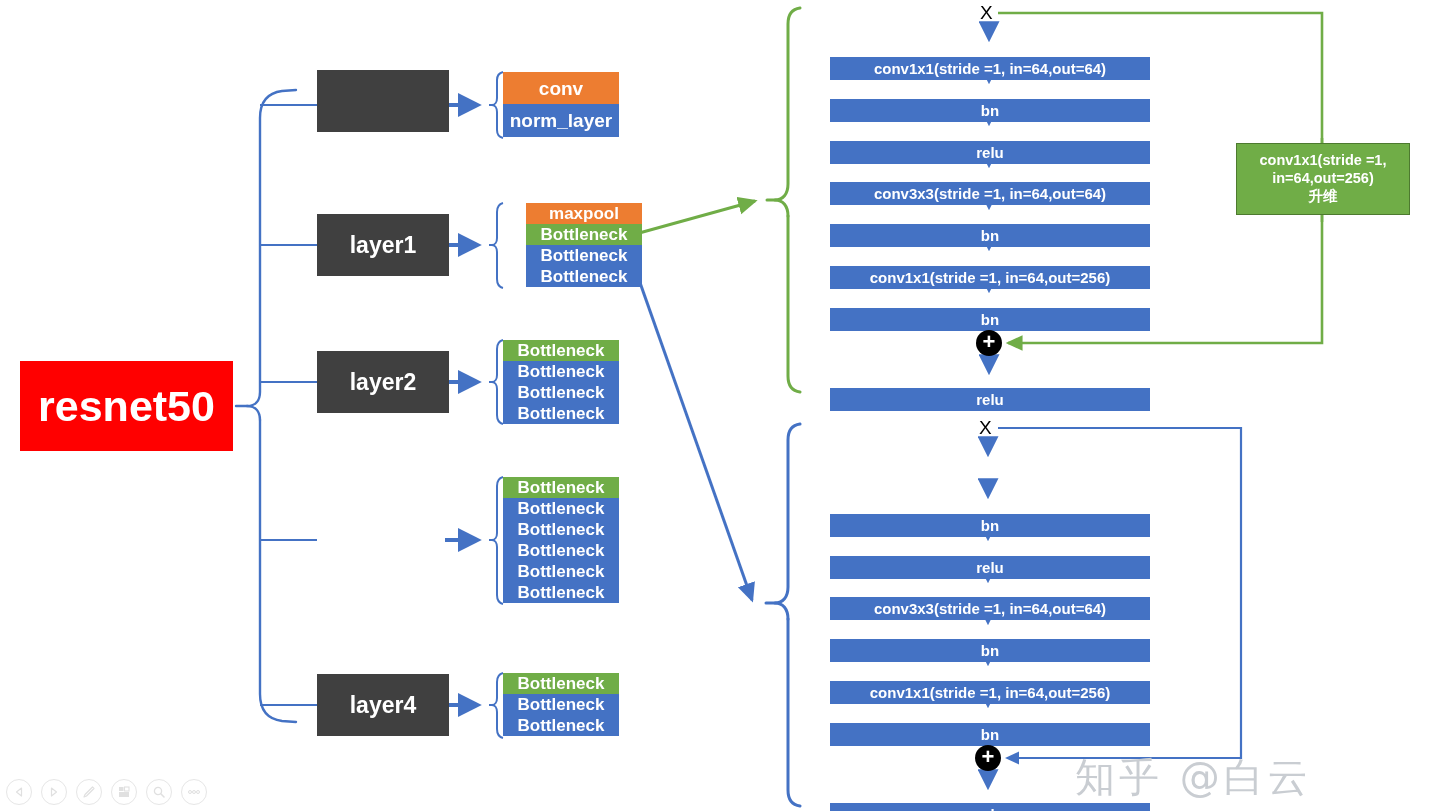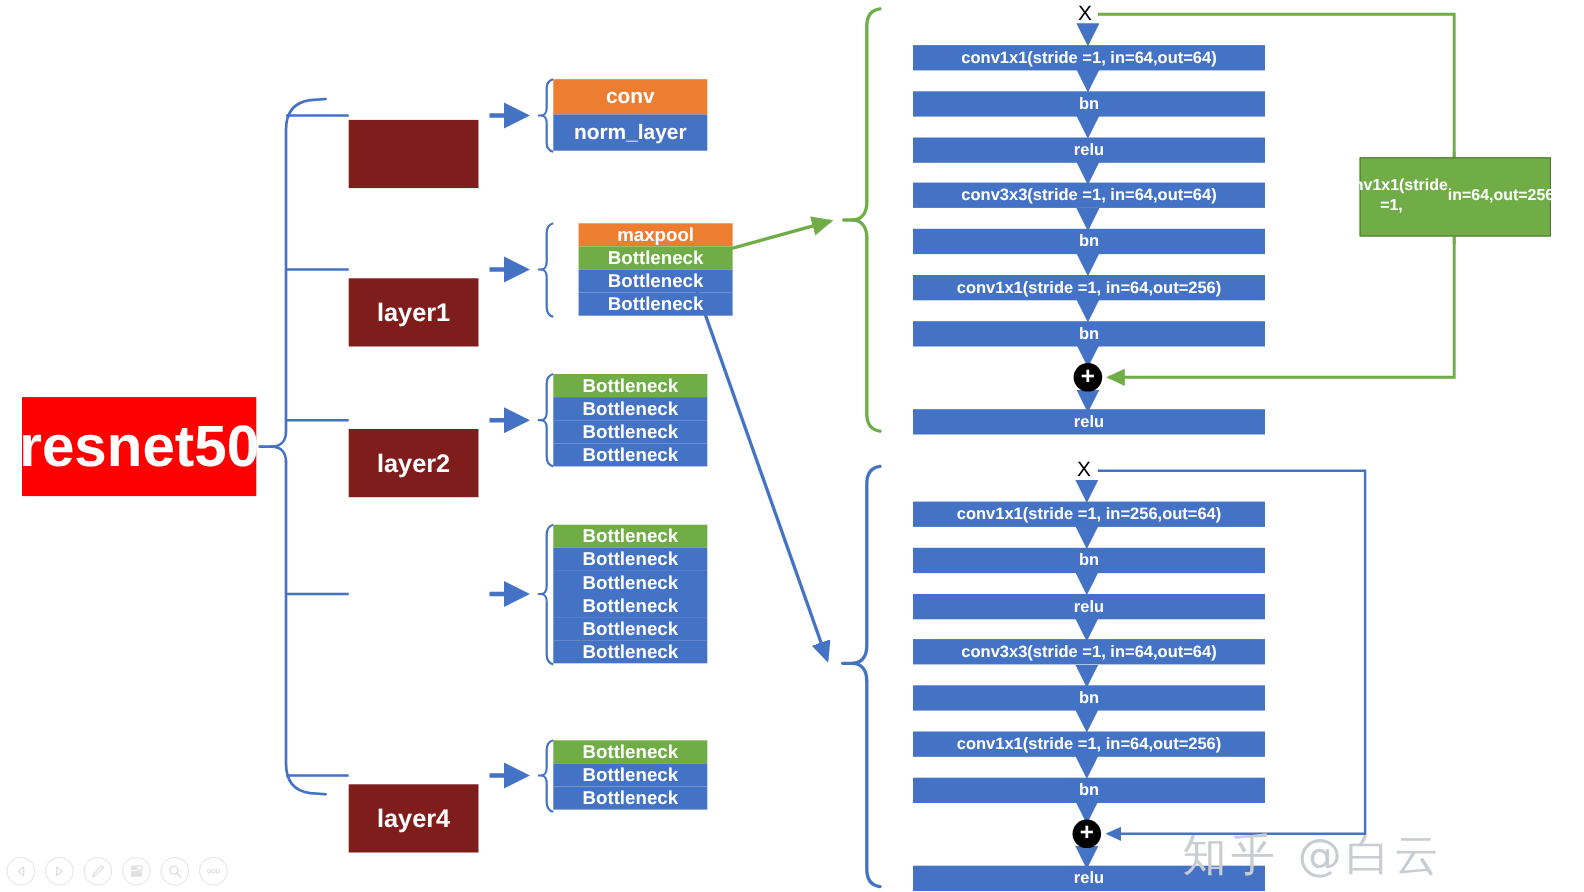--- a/index.html
+++ b/index.html
@@ -11,61 +11,61 @@
   }
   #stage { position: relative; width: 1440px; height: 811px; background: #fff; }
 
   svg.lines { position: absolute; left: 0; top: 0; width: 1440px; height: 811px; pointer-events: none; }
 
   .box { position: absolute; display: flex; align-items: center; justify-content: center; color: #fff; font-weight: bold; }
 
   
   #root-box {
     left: 20px; top: 361px; width: 213px; height: 90px;
-    background: #FF0000; font-size: 53px; letter-spacing: 0px;
+    background: #FF0000; font-size: 43px; letter-spacing: 0px;
   }
 
   
   .layer-box {
-    background: #7f1d1d; font-size: 23px; width: 118px; height: 62px; margin-top: 39px;
-  }
-
-  
-  .stack { position: absolute; width: 140px; }
+    background: #404040; font-size: 23px; width: 132px; height: 62px;
+  }
+
+  
+  .stack { position: absolute; width: 116px; }
   .stack .row {
     height: 21px; display: flex; align-items: center; justify-content: center;
     color: #fff; font-size: 17px; font-weight: bold; line-height: 1;
   }
   .row.blue { background: #4472C4; }
   .row.green { background: #70AD47; }
   .row.orange { background: #ED7D31; }
 
   
   .fc-block {
     position: absolute; left: 830px; width: 320px; height: 23px;
     background: #4472C4; color: #fff; font-size: 15px; font-weight: bold;
-    display: flex; align-items: center; justify-content: center; line-height: 1;
+    display: flex; align-items: center; justify-content: center; line-height: 1; margin-top: 16px;
   }
   .fc-x {
     position: absolute; color: #000; font-size: 19px; font-weight: normal;
     font-family: "Liberation Sans", sans-serif;
   }
   .plus-node {
     position: absolute; width: 26px; height: 26px; border-radius: 50%;
     background: #000000; color: #fff; display: flex; align-items: center;
     justify-content: center; font-size: 22px; font-weight: bold; line-height: 1;
   }
   .plus-node span { transform: translateY(-1px); }
 
   
   #side-box {
     position: absolute; left: 1236px; top: 143px; width: 174px; height: 72px;
     background: #70AD47; border: 1px solid #4d7a2f; color: #fff;
     font-size: 14.5px; font-weight: bold; text-align: center;
-    display: flex; flex-direction: row; align-items: center; justify-content: center;
+    display: flex; flex-direction: column; align-items: center; justify-content: center;
     line-height: 1.22;
   }
 
   
   #watermark {
     position: absolute; left: 1075px; top: 733px;
     font-size: 40px; color: #c9cdd2; letter-spacing: 4px;
     font-family: "DejaVu Sans", sans-serif; white-space: nowrap; margin-top: 17px;
   }
 
@@ -237,21 +237,20 @@
   </div>
   <div class="fc-block" style="top:372px;">relu</div>
 
   <div id="side-box">
     <span>conv1x1(stride =1,</span>
     <span>in=64,out=256)</span>
     <span>升维</span>
   </div>
 
   <div class="fc-x" style="left:979px; top:417px;">X</div>
-  <div class="fc-block" style="top:456px;">conv1x1(stride =1, in=256,out=64)</div>
   <div class="fc-block" style="top:498px;">bn</div>
   <div class="fc-block" style="top:540px;">relu</div>
   <div class="fc-block" style="top:581px;">conv3x3(stride =1, in=64,out=64)</div>
   <div class="fc-block" style="top:623px;">bn</div>
   <div class="fc-block" style="top:665px;">conv1x1(stride =1, in=64,out=256)</div>
   <div class="fc-block" style="top:707px;">bn</div>
   <div class="plus-node" style="left:975px; top:745px;">
     <span>+</span>
   </div>
   <div class="fc-block" style="top:787px;">relu</div>

